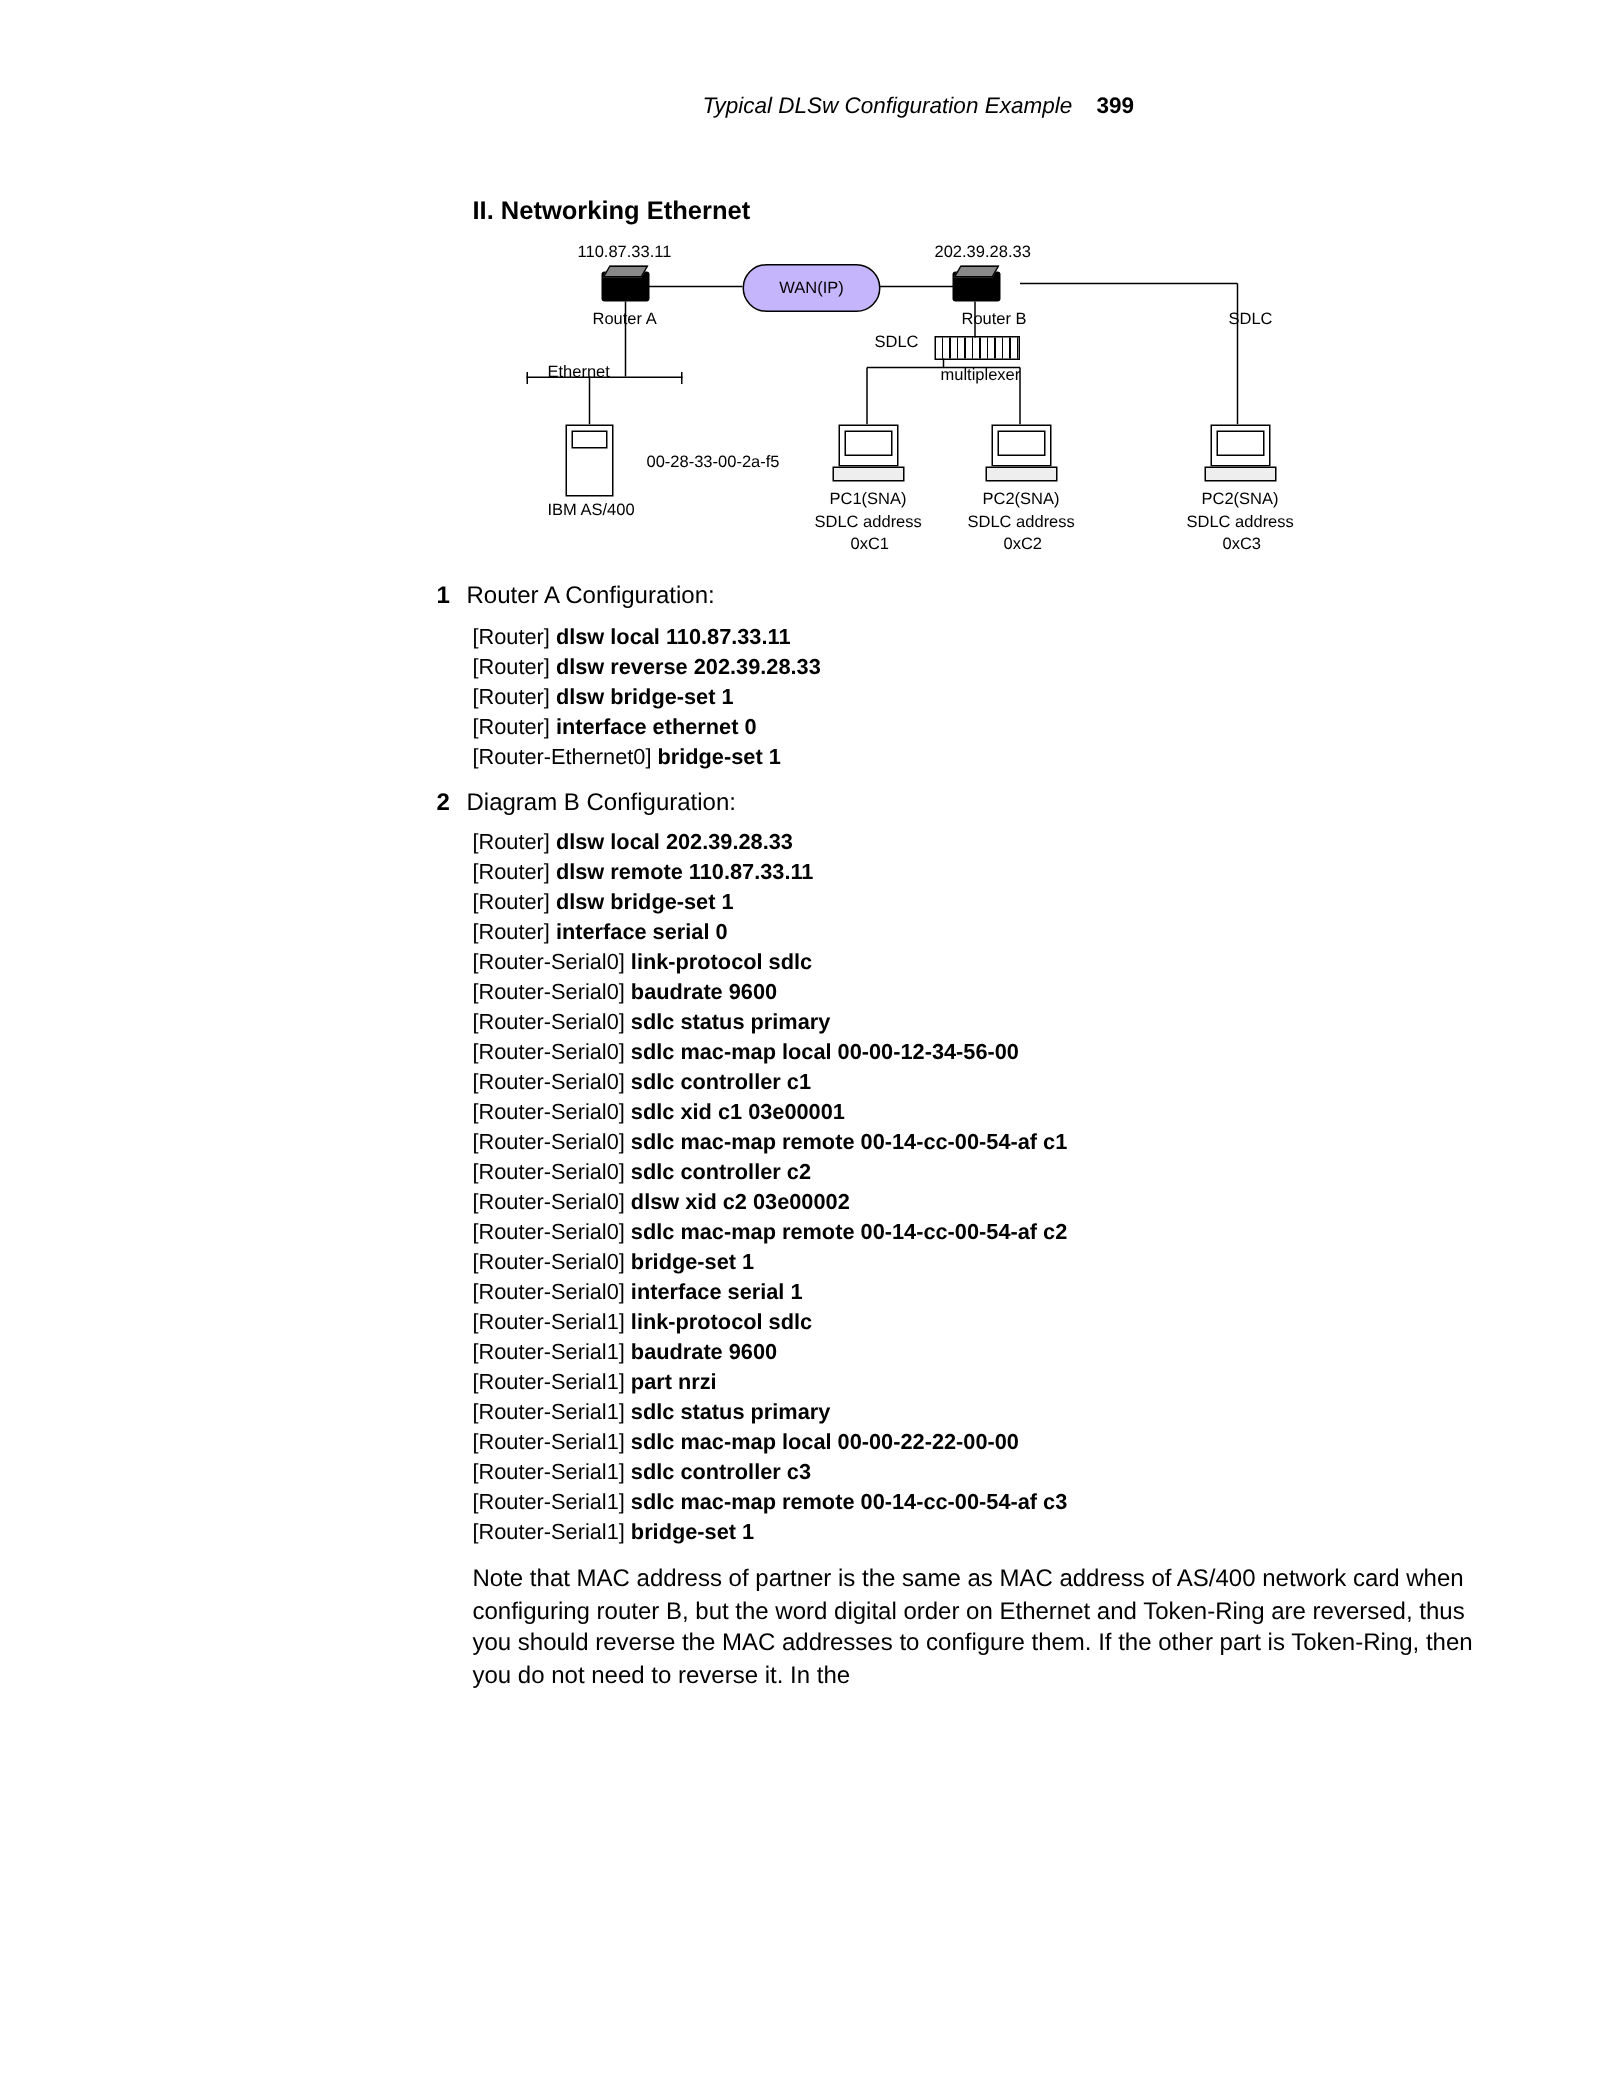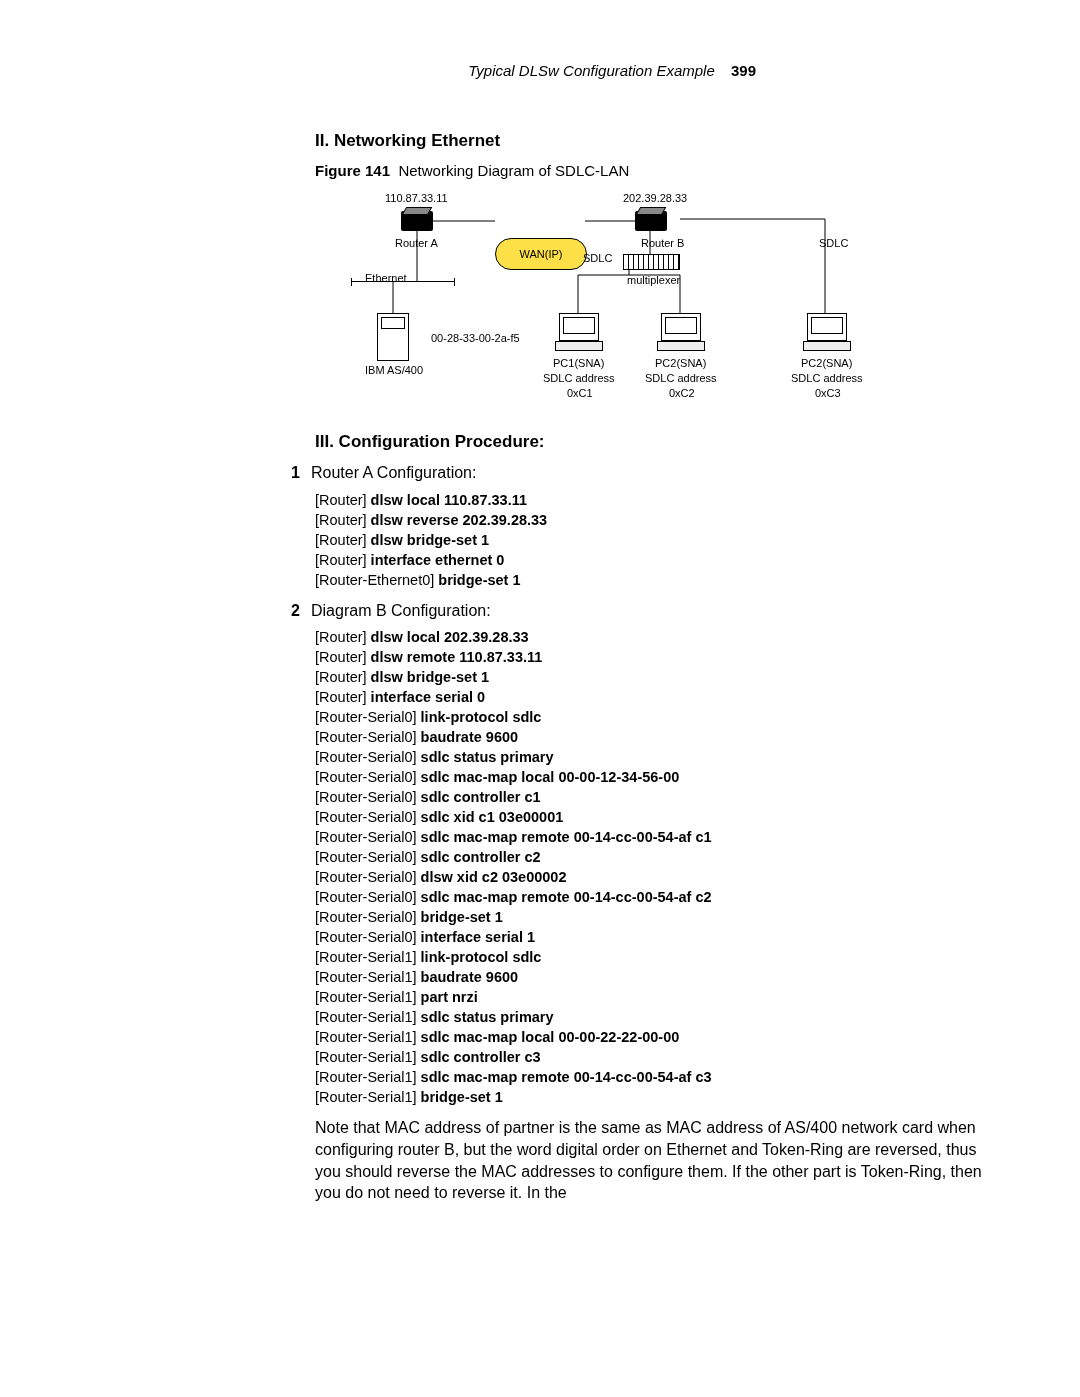--- a/index.html
+++ b/index.html
@@ -77,22 +77,21 @@
   }
   .cloud {
     position: absolute;
     border: 1px solid #000;
     border-radius: 30px;
     width: 90px;
     height: 30px;
     text-align: center;
     line-height: 30px;
     font-size: 11px;
-    background: #fde047;
-    margin-top: 32px;
+    background: #c4b5fd;
   }
   .mux {
     position: absolute;
     width: 55px;
     height: 14px;
     border: 1px solid #000;
     background: repeating-linear-gradient(90deg,#fff,#fff 4px,#000 4px,#000 5px);
   }
   .pc {
     position: absolute;
@@ -180,23 +179,20 @@
 
   <div class="running-head">
     <span>Typical DLSw Configuration Example</span>
     <span class="pagenum">399</span>
   </div>
 
   <div class="content">
 
     <h3>II. Networking Ethernet</h3>
 
-    <div class="figcap">
-      <span class="figlabel">Figure 141</span>&nbsp;&nbsp;<span>Networking Diagram of SDLC-LAN</span>
-    </div>
 
     <div class="diagram">
       <svg class="lines">
         <line x1="72" y1="30" x2="150" y2="30" stroke="#000"></line>
         <line x1="240" y1="30" x2="305" y2="30" stroke="#000"></line>
         <line x1="72" y1="40" x2="72" y2="90" stroke="#000"></line>
         <line x1="48" y1="90" x2="48" y2="122" stroke="#000"></line>
         <line x1="305" y1="40" x2="305" y2="70" stroke="#000"></line>
         <line x1="335" y1="28" x2="480" y2="28" stroke="#000"></line>
         <line x1="480" y1="28" x2="480" y2="122" stroke="#000"></line>
@@ -247,21 +243,20 @@
       <div class="dlabel" style="left:456px; top:165px;">PC2(SNA)</div>
 
       <div class="dlabel" style="left:198px; top:180px;">SDLC address</div>
       <div class="dlabel" style="left:222px; top:195px;">0xC1</div>
       <div class="dlabel" style="left:300px; top:180px;">SDLC address</div>
       <div class="dlabel" style="left:324px; top:195px;">0xC2</div>
       <div class="dlabel" style="left:446px; top:180px;">SDLC address</div>
       <div class="dlabel" style="left:470px; top:195px;">0xC3</div>
     </div>
 
-    <h3>III. Configuration Procedure:</h3>
 
     <div class="step">
       <div class="num">1</div>
       <div>Router A Configuration:</div>
     </div>
     <div class="codeblock" id="code1">[Router] <b>dlsw local 110.87.33.11</b>
 [Router] <b>dlsw reverse 202.39.28.33</b>
 [Router] <b>dlsw bridge-set 1</b>
 [Router] <b>interface ethernet 0</b>
 [Router-Ethernet0] <b>bridge-set 1</b></div>

